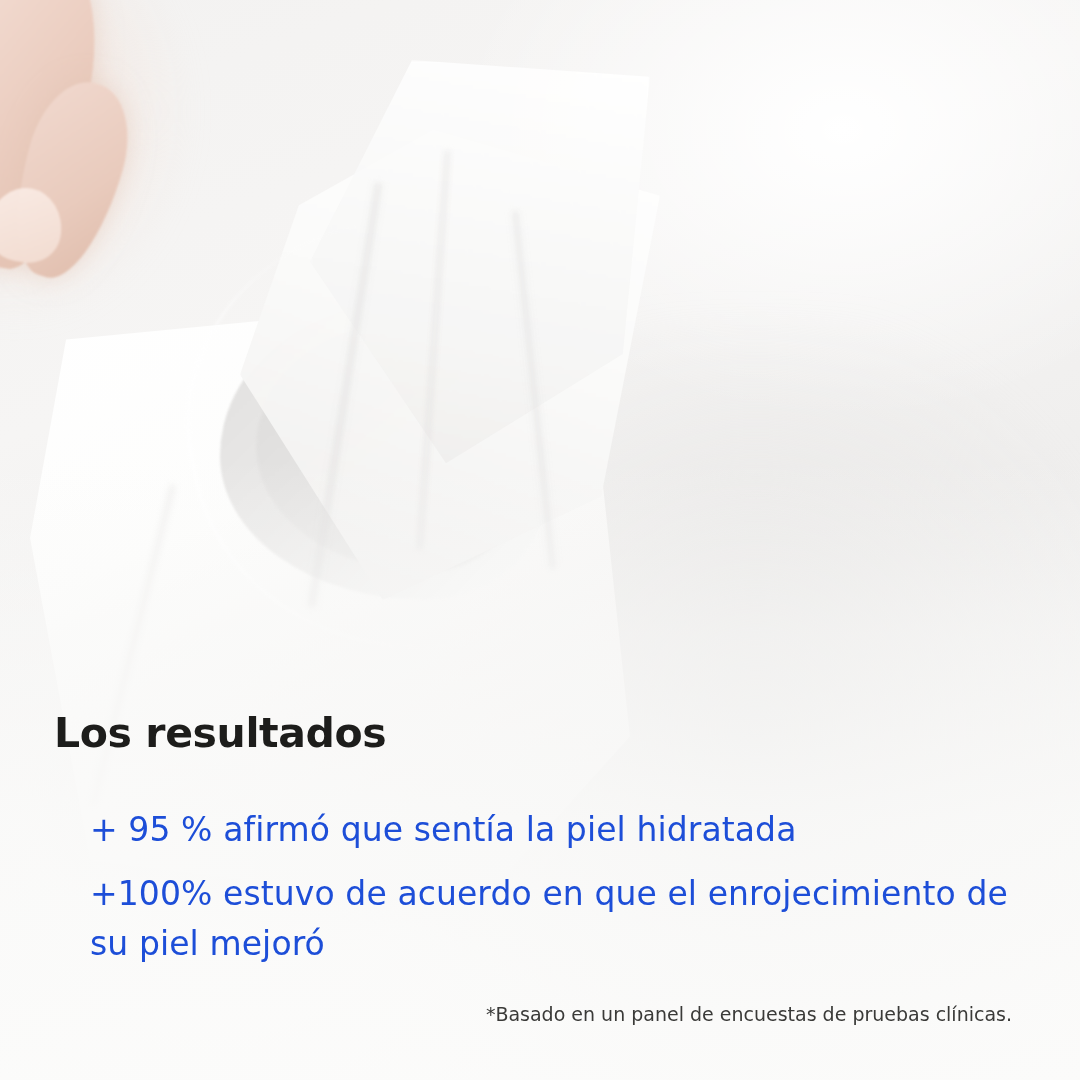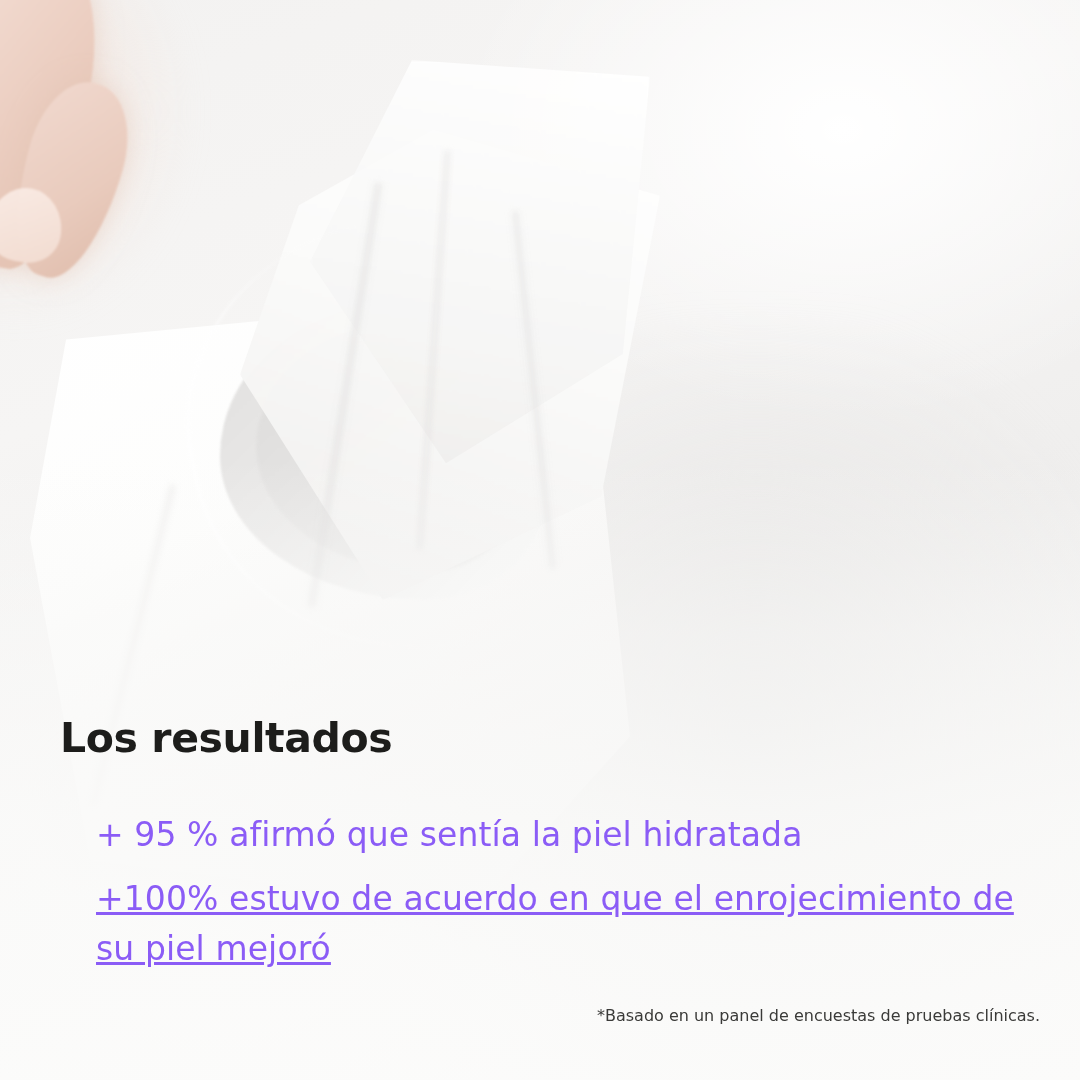--- a/index.html
+++ b/index.html
@@ -174,52 +174,52 @@
   .veil {
     position: absolute;
     left: 0; right: 0; bottom: 0;
     height: 620px;
     background: linear-gradient(180deg, rgba(250,250,249,0) 0%, rgba(250,250,249,0.55) 28%, rgba(251,251,250,0.82) 58%, rgba(252,252,251,0.9) 100%);
   }
 
   
   .content {
     position: absolute;
-    left: 8px; right: 0; bottom: 0;
-    padding: 0 22px 52px 50px;
+    left: 2px; right: 0; bottom: 0;
+    padding: 0 68px 52px 50px;
   }
   .headline {
     font-family: "DejaVu Sans", sans-serif;
     font-weight: bold;
     font-size: 41px;
     letter-spacing: -0.4px;
     color: #1d1d1b;
     margin: 0 0 48px 2px;
   }
   .stats {
     margin: 0 0 30px 0;
     padding: 0;
     list-style: none;
   }
   .stats li {
     font-family: "DejaVu Sans", sans-serif;
     font-size: 33px;
     line-height: 1.52;
-    color: #8b5cf6;
+    color: #1d4ed8;
     letter-spacing: 0.1px;
     margin: 0 0 14px 38px;
   }
-  .stats li:last-child { margin-bottom: 0; text-decoration: underline; }
+  .stats li:last-child { margin-bottom: 0; }
   .footnote {
     text-align: right;
     font-family: "DejaVu Sans", sans-serif;
-    font-size: 16px;
+    font-size: 19px;
     line-height: 1.5;
     color: #3a3a38;
-    margin: 18px 18px 0 0;
+    margin: 18px 0 0 0;
   }
   .footnote div { margin: 0; }
 </style>
 </head>
 <body>
 
 <div class="canvas">
 
   <div class="photo-layer">
     <div class="backdrop-shade"></div>

